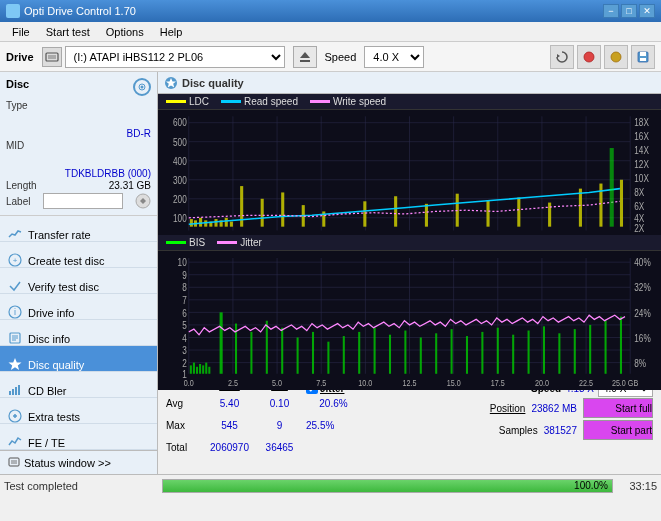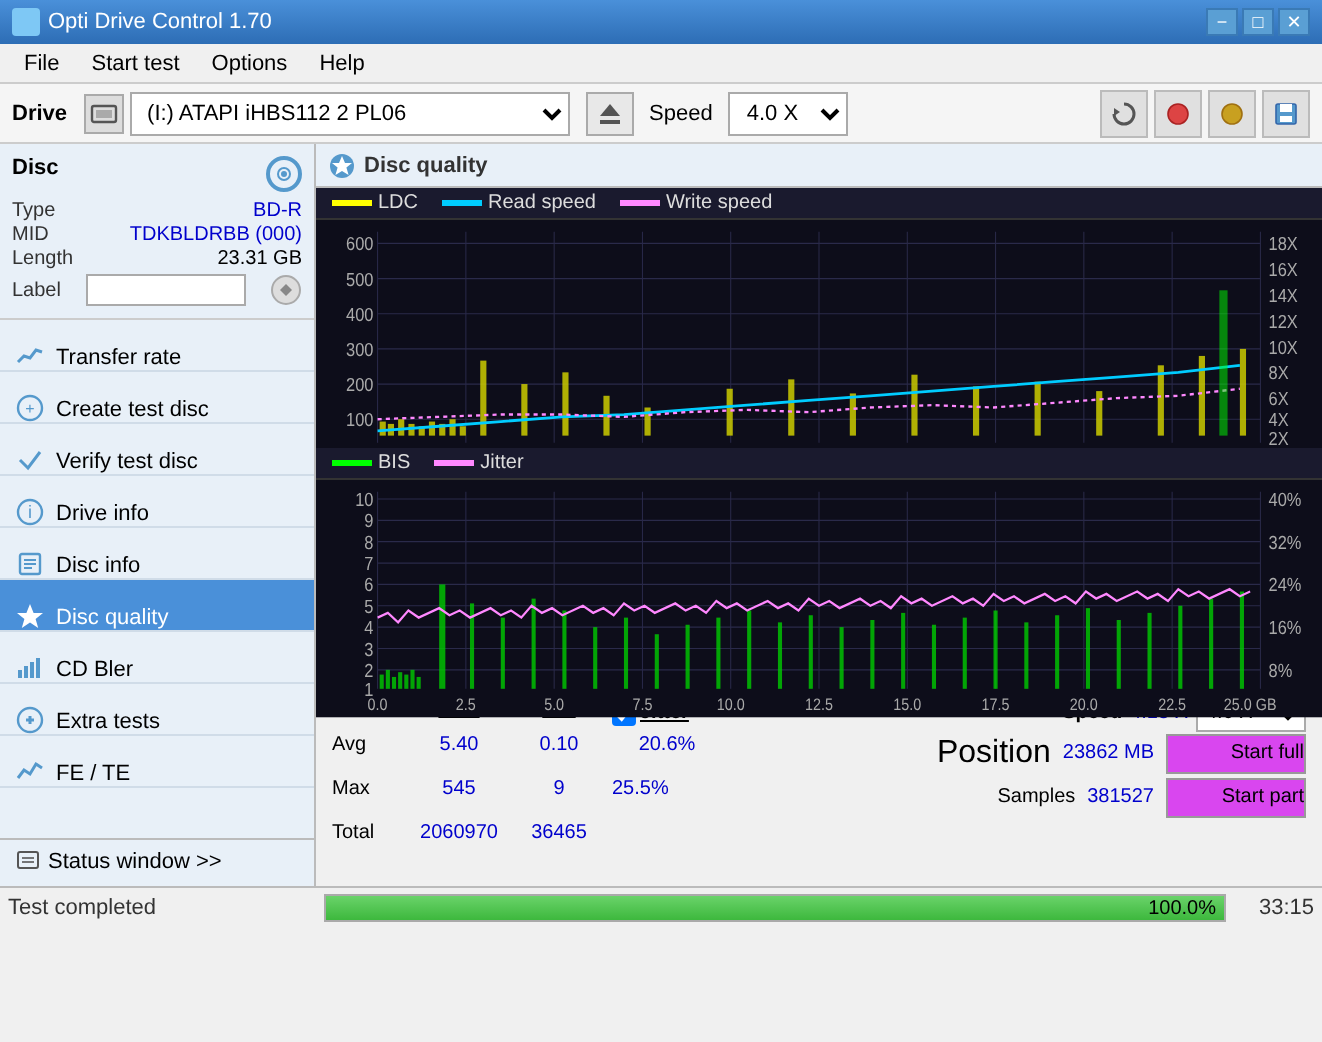--- a/index.html
+++ b/index.html
@@ -44,21 +44,21 @@
 
     
     .sidebar { width: 158px; background: #e8f0f8; border-right: 1px solid #bbb; display: flex; flex-direction: column; }
 
     
     .disc-panel { padding: 6px; border-bottom: 1px solid #ccc; }
     .disc-header { display: flex; justify-content: space-between; margin-bottom: 4px; }
     .disc-title { font-weight: bold; font-size: 11px; }
     .disc-row { display: flex; justify-content: space-between; font-size: 10px; margin-bottom: 1px; }
     .disc-key { color: #333; }
-    .disc-val { color: #0000cc; font-weight: 500; }
+    .disc-val { color: #0000cc; font-weight: 500; margin-top: 28px; }
     .disc-val-black { color: #000; }
     .label-row { display: flex; justify-content: space-between; align-items: center; font-size: 10px; margin-top: 2px; }
     .label-input { width: 80px; height: 16px; border: 1px solid #aaa; background: white; font-size: 10px; }
 
     
     .nav-items { flex: 1; }
     .nav-item {
       height: 26px; display: flex; align-items: flex-end; padding: 0 8px;
       cursor: pointer; font-size: 11px; border-bottom: 1px solid #d0dce8;
       gap: 6px;
@@ -535,21 +535,21 @@
           </select>
         </div>
       </div>
 
       <div style="display:flex;padding:1px 8px;">
         <span style="width:36px;font-size:10px;">Avg</span>
         <span style="width:55px;text-align:center;font-size:10px;color:#0000cc;">5.40</span>
         <span style="width:45px;text-align:center;font-size:10px;color:#0000cc;">0.10</span>
         <span style="width:55px;text-align:center;font-size:10px;color:#0000cc;margin-left:4px;">20.6%</span>
         <div style="margin-left:auto;display:flex;align-items:center;gap:6px;">
-          <span style="font-size:16px;">Position</span>
+          <span style="font-size:10px;text-decoration:underline;">Position</span>
           <span style="font-size:10px;color:#0000cc;">23862 MB</span>
           <button class="btn-start">Start full</button>
         </div>
       </div>
       <div style="display:flex;padding:1px 8px;">
         <span style="width:36px;font-size:10px;">Max</span>
         <span style="width:55px;text-align:center;font-size:10px;color:#0000cc;">545</span>
         <span style="width:45px;text-align:center;font-size:10px;color:#0000cc;">9</span>
         <span style="width:55px;font-size:10px;color:#0000cc;margin-left:4px;">25.5%</span>
         <div style="margin-left:auto;display:flex;align-items:center;gap:6px;">

